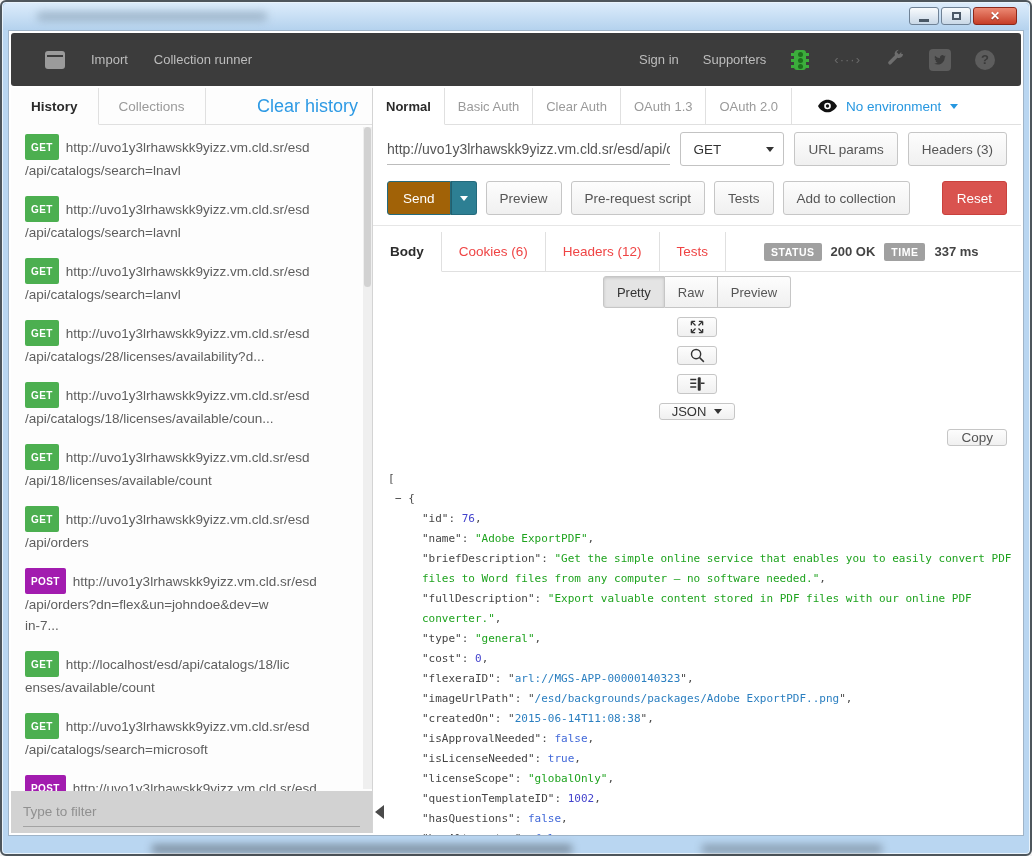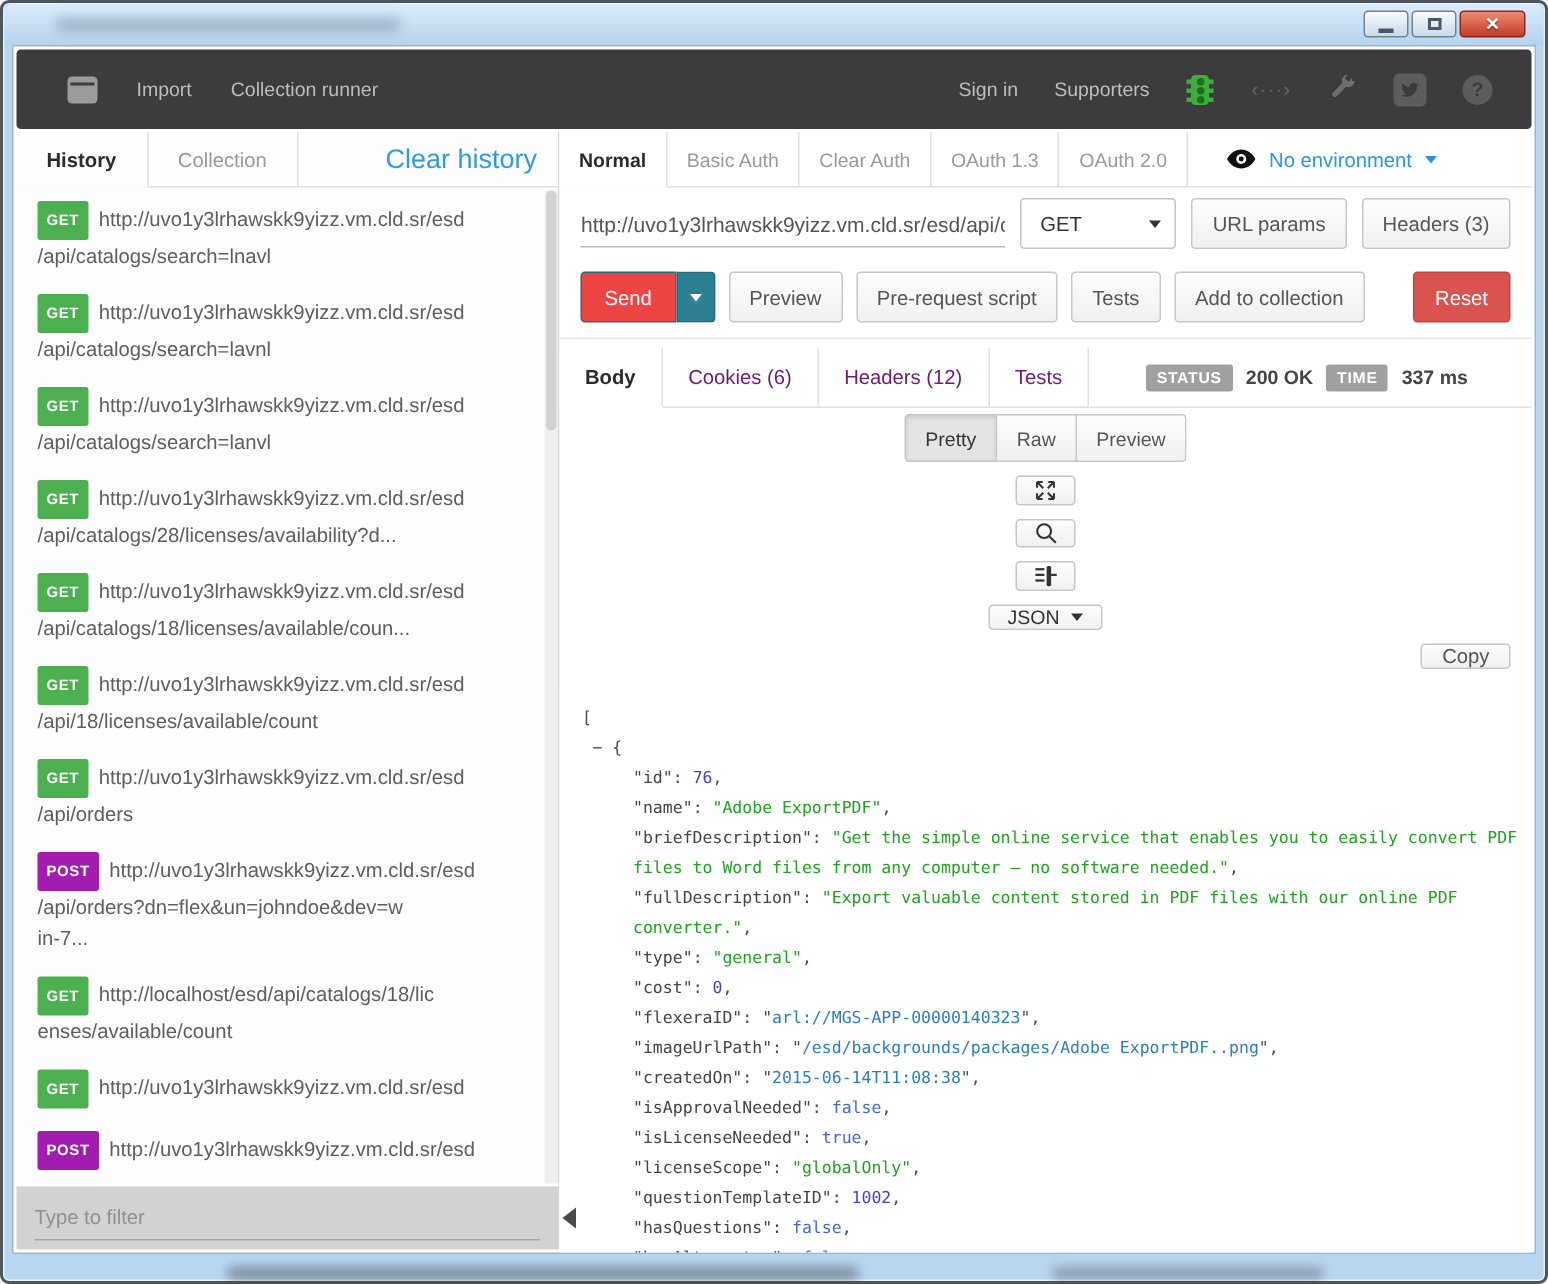--- a/index.html
+++ b/index.html
@@ -95,31 +95,31 @@
                border-radius:3px; display:flex; align-items:center; padding-left:12px; font-size:13.5px; color:#333; cursor:pointer; }
   .method-select .sel-caret { position:absolute; right:9px; top:14px; }
   .sel-caret { width:0; height:0; border-left:4px solid transparent; border-right:4px solid transparent; border-top:5px solid #333; }
   .btn { height:34px; display:inline-flex; align-items:center; justify-content:center; padding:0 13px;
          background:linear-gradient(#fdfdfd,#f0f0f0); border:1px solid #c6c6c6; border-radius:3px;
          font-size:13.5px; color:#555; cursor:pointer; white-space:nowrap; }
 
   
   .action-row { height:50px; display:flex; align-items:center; gap:9px; padding:0 14px; }
   .send-group { display:flex; }
-  .send-main { height:34px; padding:0 15px; background:#ef4444; color:#fff; font-size:13.5px;
+  .send-main { height:34px; padding:0 15px; background:#a16207; color:#fff; font-size:13.5px;
                display:flex; align-items:center; border:1px solid #246a7c; border-radius:3px 0 0 3px; cursor:pointer; }
   .send-caret { width:26px; height:34px; background:#2d7f93; border:1px solid #246a7c; border-left:1px solid rgba(0,0,0,.25);
                 border-radius:0 3px 3px 0; display:flex; align-items:center; justify-content:center; cursor:pointer; }
   .reset-btn { margin-left:auto; height:34px; padding:0 14px; background:#d9534f; border:1px solid #c9413d;
                border-radius:3px; color:#fff; font-size:13.5px; display:flex; align-items:center; cursor:pointer; }
   .main-divider { border-bottom:1px solid #e6e6e6; margin:2px 0 6px 0; }
 
   
   .resp-tabs { height:40px; display:flex; align-items:stretch; border-bottom:1px solid #e0e0e0; }
-  .resp-tab { display:flex; align-items:center; padding:0 17px; font-size:13.5px; color:#701a75;
+  .resp-tab { display:flex; align-items:center; padding:0 17px; font-size:13.5px; color:#ef4444;
               border-right:1px solid #e0e0e0; cursor:pointer; }
   .resp-tab.active { color:#2b2b2b; font-weight:bold; margin-bottom:-1px; border-bottom:1px solid #fff; background:#fff; }
   .status-cluster { display:flex; align-items:center; gap:9px; margin-left:38px; font-size:13px; }
   .pill { background:#a0a0a0; color:#fff; font-size:10.5px; font-weight:bold; padding:3px 7px; border-radius:2px; letter-spacing:.5px; }
   .pill-value { color:#444; font-weight:bold; font-size:13px; }
 
   
   .view-row { height:44px; display:flex; align-items:center; gap:9px; padding:4px 14px 0 14px;flex-direction:column; }
   .seg-group { display:flex; }
   .seg { height:32px; padding:0 13px; display:flex; align-items:center; font-size:13px; color:#555;
@@ -193,21 +193,21 @@
         </div>
         <div class="help-circle">?</div>
       </div>
     </div>
 
     <div class="content">
 
       <div class="sidebar">
         <div class="side-tabs">
           <div class="side-tab active">History</div>
-          <div class="side-tab">Collection</div>
+          <div class="side-tab">Collections</div>
           <div class="clear-history">Clear history</div>
         </div>
         <div class="history-list" id="history-list">
             <div class="history-item">
               <div class="hist-line"><span class="method-badge get">GET</span><span class="hist-url">http://uvo1y3lrhawskk9yizz.vm.cld.sr/esd</span></div>
               <div class="hist-url">/api/catalogs/search=lnavl</div>
             </div>
             <div class="history-item">
               <div class="hist-line"><span class="method-badge get">GET</span><span class="hist-url">http://uvo1y3lrhawskk9yizz.vm.cld.sr/esd</span></div>
               <div class="hist-url">/api/catalogs/search=lavnl</div>
@@ -236,20 +236,21 @@
               <div class="hist-line"><span class="method-badge post">POST</span><span class="hist-url">http://uvo1y3lrhawskk9yizz.vm.cld.sr/esd</span></div>
               <div class="hist-url">/api/orders?dn=flex&amp;un=johndoe&amp;dev=w</div>
               <div class="hist-url">in-7...</div>
             </div>
             <div class="history-item">
               <div class="hist-line"><span class="method-badge get">GET</span><span class="hist-url">http://localhost/esd/api/catalogs/18/lic</span></div>
               <div class="hist-url">enses/available/count</div>
             </div>
             <div class="history-item">
               <div class="hist-line"><span class="method-badge get">GET</span><span class="hist-url">http://uvo1y3lrhawskk9yizz.vm.cld.sr/esd</span></div>
+              <div class="hist-url">/api/catalogs/search=microsoft</div>
             </div>
             <div class="history-item">
               <div class="hist-line"><span class="method-badge post">POST</span><span class="hist-url">http://uvo1y3lrhawskk9yizz.vm.cld.sr/esd</span></div>
             </div>
           </div>
         <div class="side-scroll">
           <div class="side-scroll-thumb"></div>
         </div>
         <div class="filter-bar">
           <input class="filter-input" placeholder="Type to filter" style="">

